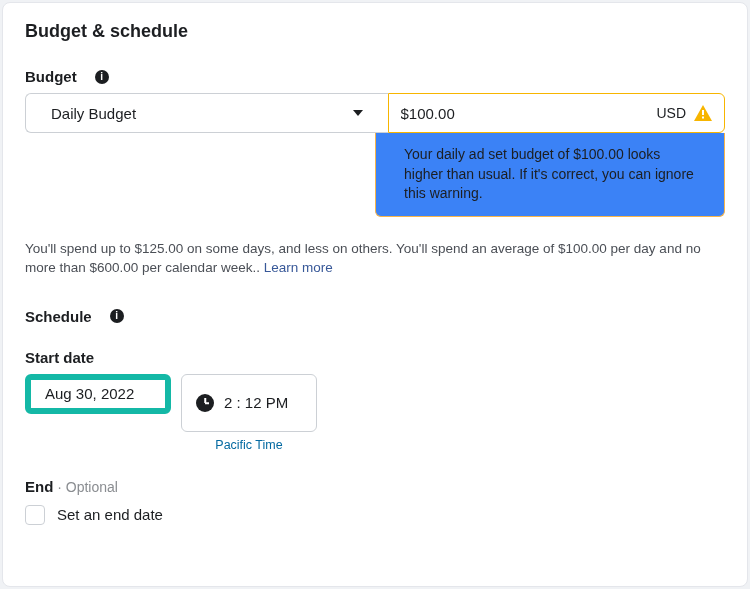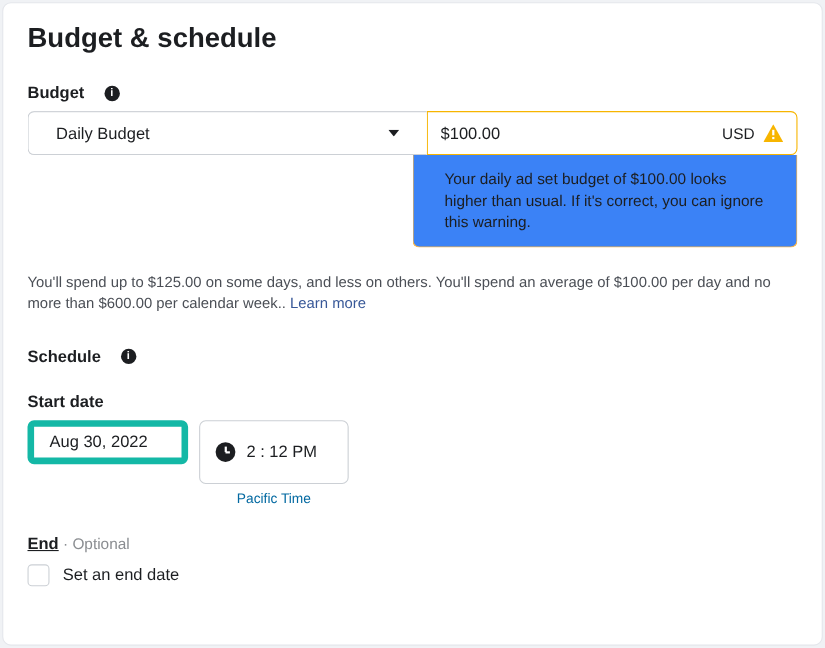--- a/index.html
+++ b/index.html
@@ -16,21 +16,21 @@
     background: #fff;
     border: 1px solid #e4e6eb;
     border-radius: 8px;
     width: 746px;
     margin: 2px;
     padding: 18px 22px 22px 22px;
     height: 585px;
     overflow: hidden;
   }
   .section-title {
-    font-size: 25px;
+    font-size: 18px;
     font-weight: 700;
     color: #1c1e21;
     margin-bottom: 26px;
   }
   .field-label {
     font-size: 15px;
     font-weight: 600;
     color: #1c1e21;
     display: flex;
     align-items: center;
@@ -164,21 +164,20 @@
     text-align: center;
     margin-top: 6px;
   }
   .end-row {
     margin-top: 26px;
   }
   .end-label {
     font-size: 15px;
     font-weight: 600;
     color: #1c1e21;
-    text-decoration: underline;
   }
   .end-optional { color: #8a8d91; font-weight: 400; }
   .dot-sep { color: #8a8d91; font-weight: 400; }
   .checkbox-row {
     display: flex;
     align-items: center;
     gap: 12px;
     margin-top: 10px;
     text-align: right;
   }

